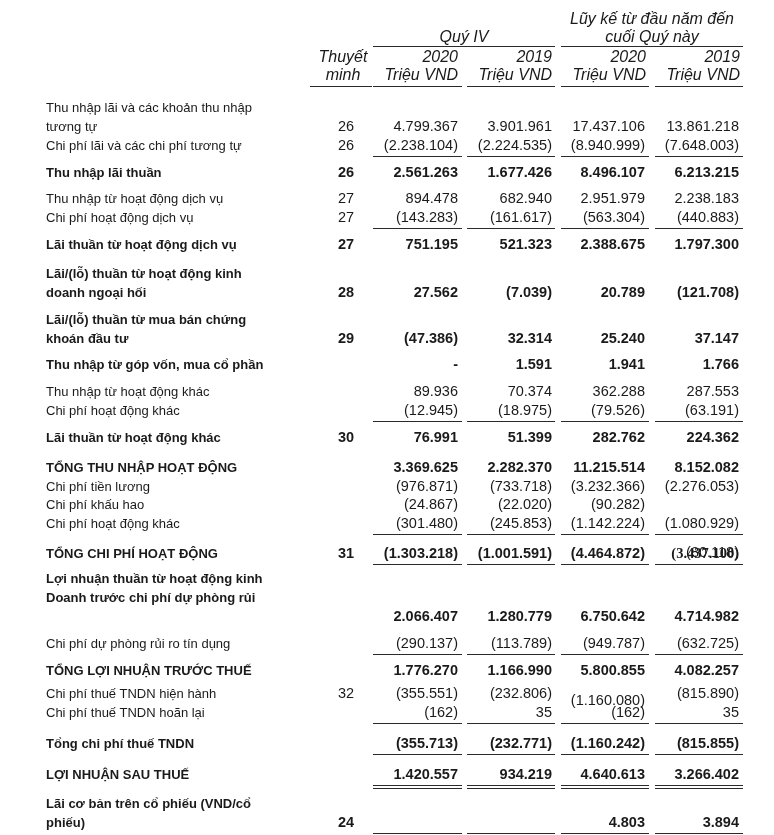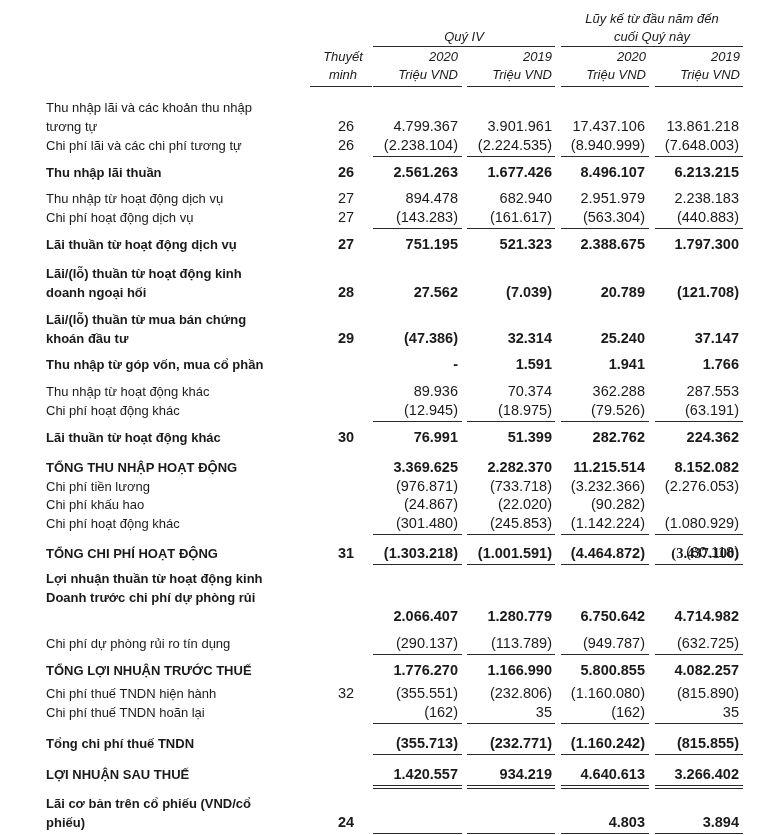--- a/index.html
+++ b/index.html
@@ -3,21 +3,21 @@
 <meta charset="utf-8">
 <style>
   html, body { margin: 0; padding: 0; background: #ffffff; }
   body {
     width: 774px; height: 835px; overflow: hidden; position: relative;
     font-family: "Liberation Sans", sans-serif; color: #1a1a1a;
   }
   .page { position: absolute; left: 0; top: 0; width: 774px; height: 835px; }
 
   
-  .hdr { position: absolute; font-style: italic; font-size: 13px; line-height: 18px; color: #1a1a1a; }
+  .hdr { position: absolute; font-style: italic; font-size: 16px; line-height: 18px; color: #1a1a1a; }
   .hdr-group { text-align: center; }
   .hdr-right { text-align: right; }
   .rule { position: absolute; height: 0; border-top: 1px solid #2a2a2a; }
   .rule.double { height: 2px; border-top: 1px solid #2a2a2a; border-bottom: 1px solid #2a2a2a; }
 
   
   .row { position: absolute; left: 0; width: 774px; }
   .label { position: absolute; left: 46px; width: 270px; font-size: 13px; line-height: 19px; }
   .note { position: absolute; left: 318px; width: 56px; text-align: center; font-size: 14.5px; line-height: 19px; }
   .val { position: absolute; width: 88px; text-align: right; font-size: 14.5px; line-height: 19px; }
@@ -255,21 +255,21 @@
         <div class="val c1 bold" style="top: 0px;">1.776.270</div>
         <div class="val c2 bold" style="top: 0px;">1.166.990</div>
         <div class="val c3 bold" style="top: 0px;">5.800.855</div>
         <div class="val c4 bold" style="top: 0px;">4.082.257</div>
       </div>
       <div class="row" style="top: 684px;">
         <div class="label">Chi phí thuế TNDN hiện hành</div>
         <div class="note" style="top: 0px;">32</div>
         <div class="val c1" style="top: 0px;">(355.551)</div>
         <div class="val c2" style="top: 0px;">(232.806)</div>
-        <div class="val c3" style="top: 0px;">(1.160.080)</div>
+        <div class="val c3" style="top: 7px;">(1.160.080)</div>
         <div class="val c4" style="top: 0px;">(815.890)</div>
       </div>
       <div class="row" style="top: 703px;">
         <div class="label">Chi phí thuế TNDN hoãn lại</div>
         <div class="note" style="top: 0px;"></div>
         <div class="val c1" style="top: 0px;">(162)</div>
         <div class="val c2" style="top: 0px;">35</div>
         <div class="val c3" style="top: 0px;">(162)</div>
         <div class="val c4" style="top: 0px;">35</div>
         <div class="rule rl1" style="top: 20px;"></div>

